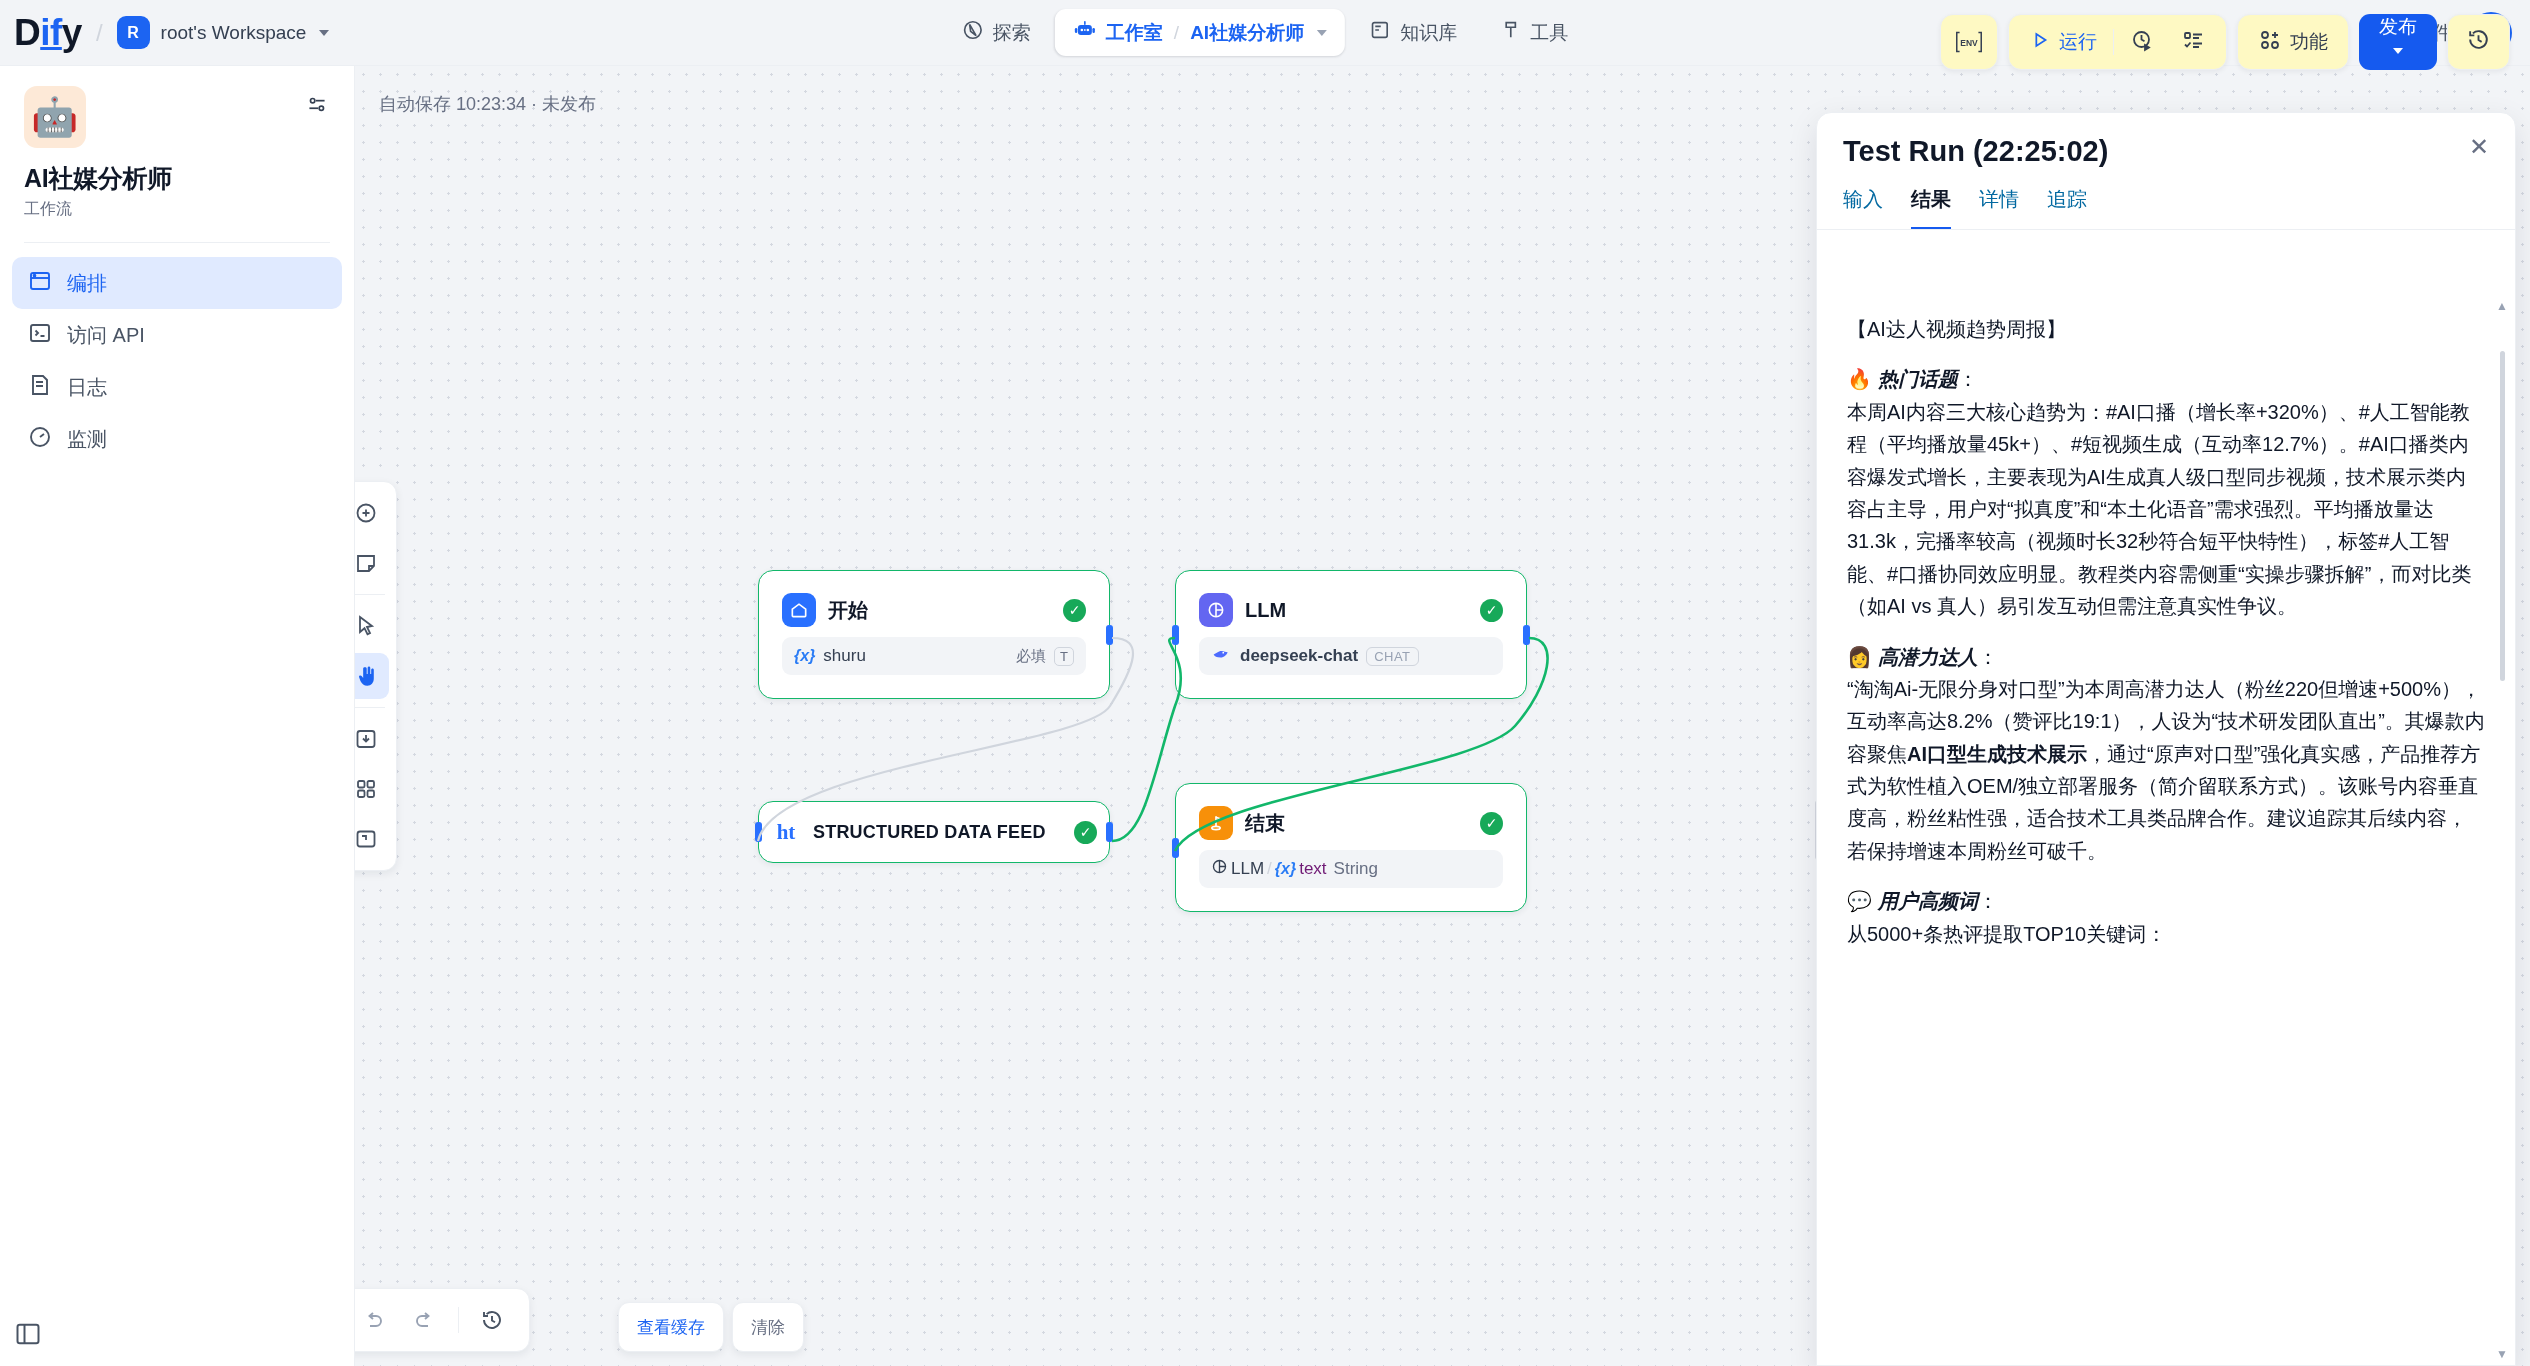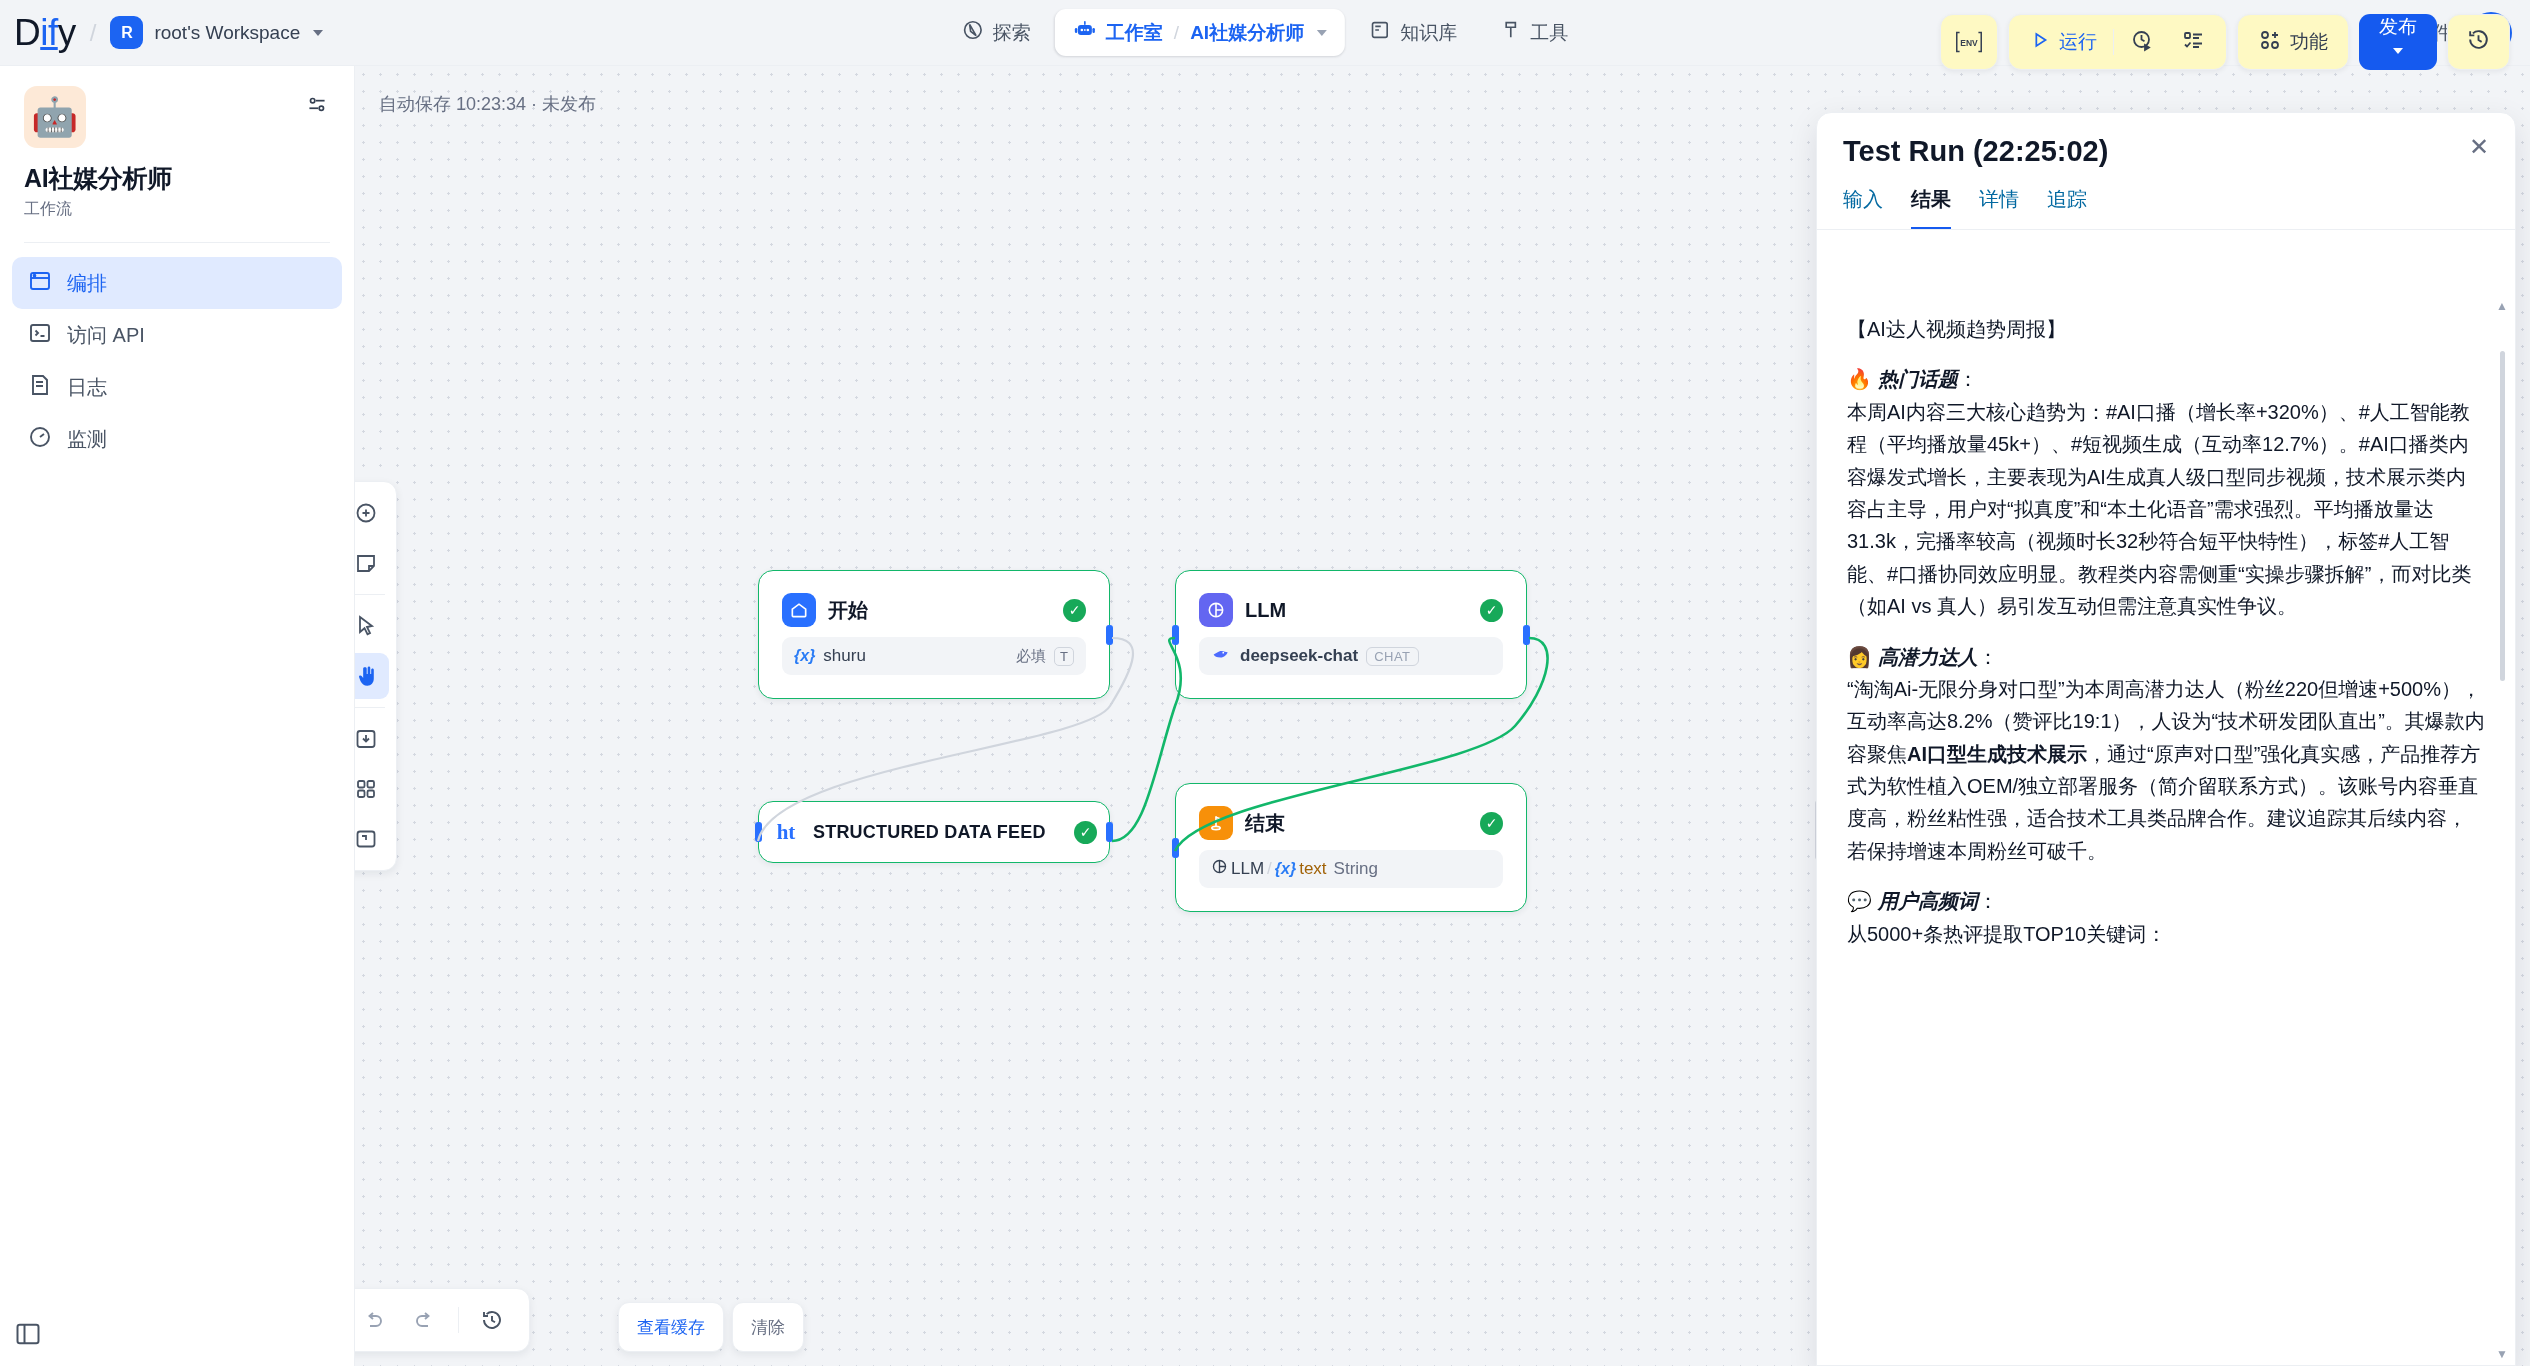--- a/index.html
+++ b/index.html
@@ -11,21 +11,21 @@
   }
 
   
   .topbar {
     position: absolute; top: 0; left: 0; width: 2530px; height: 66px;
     background: #f2f4f7;
     display: flex; align-items: center;
     border-bottom: 1px solid #eceff3;
   }
   .brand-zone { display: flex; align-items: center; padding-left: 14px; gap: 14px; }
-  .dify-logo { font-size: 37px; font-weight: 400; color: #101828; letter-spacing: -0.5px; line-height:1;text-align:center; }
+  .dify-logo { font-size: 37px; font-weight: 700; color: #101828; letter-spacing: -0.5px; line-height:1;text-align:center; }
   .dify-logo .mid { color: #1c64f2; text-decoration: underline; text-decoration-thickness: 3px; text-underline-offset: 2px; }
   .brand-slash { color: #d0d5dd; font-size: 24px; font-weight: 300; }
   .ws-chip { display: flex; align-items: center; gap: 11px; cursor: pointer; }
   .ws-avatar {
     width: 33px; height: 33px; border-radius: 9px; background: #1c64f2;
     color: #fff; font-size: 16px; font-weight: 600;
     display: flex; align-items: center; justify-content: center;
   }
   .ws-name { font-size: 19px; color: #354052; }
   .caret { width: 0; height: 0; border-left: 5px solid transparent; border-right: 5px solid transparent; border-top: 6px solid #676f83; margin-left: 2px;}
@@ -482,21 +482,21 @@
     <div class="node-row" style="gap:3px">
       <span>
         <svg width="17" height="17" viewBox="0 0 24 24" fill="none" stroke="#354052" stroke-width="1.9">
             <circle cx="12" cy="12" r="8.5"></circle>
             <path d="M12 4v16M12 12h8.5"></path>
           </svg>
       </span>
       <span>LLM</span>
       <span style="color:#d0d5dd">/</span>
       <span class="varx">{x}</span>
-      <span style="color:#a16207">text</span>
+      <span style="color:#701a75">text</span>
       <span style="color:#676f83;margin-left:4px">String</span>
     </div>
     <div class="port l"></div>
   </div>
 
   <svg style="position:absolute;left:0;top:0;width:1480px;height:1200px;pointer-events:none;">
     <path d="M 757 572 C 790 572, 780 600, 755 640 C 730 680, 420 700, 403 775" fill="none" stroke="#d0d5dd" stroke-width="2.2"></path>
     <path d="M 757 775 C 790 775, 800 700, 820 640 C 840 590, 800 572, 820 572" fill="none" stroke="#12b76a" stroke-width="2.6"></path>
     <path d="M 1174 572 C 1205 572, 1195 620, 1160 660 C 1120 705, 845 730, 820 785" fill="none" stroke="#12b76a" stroke-width="2.6"></path>
   </svg>

